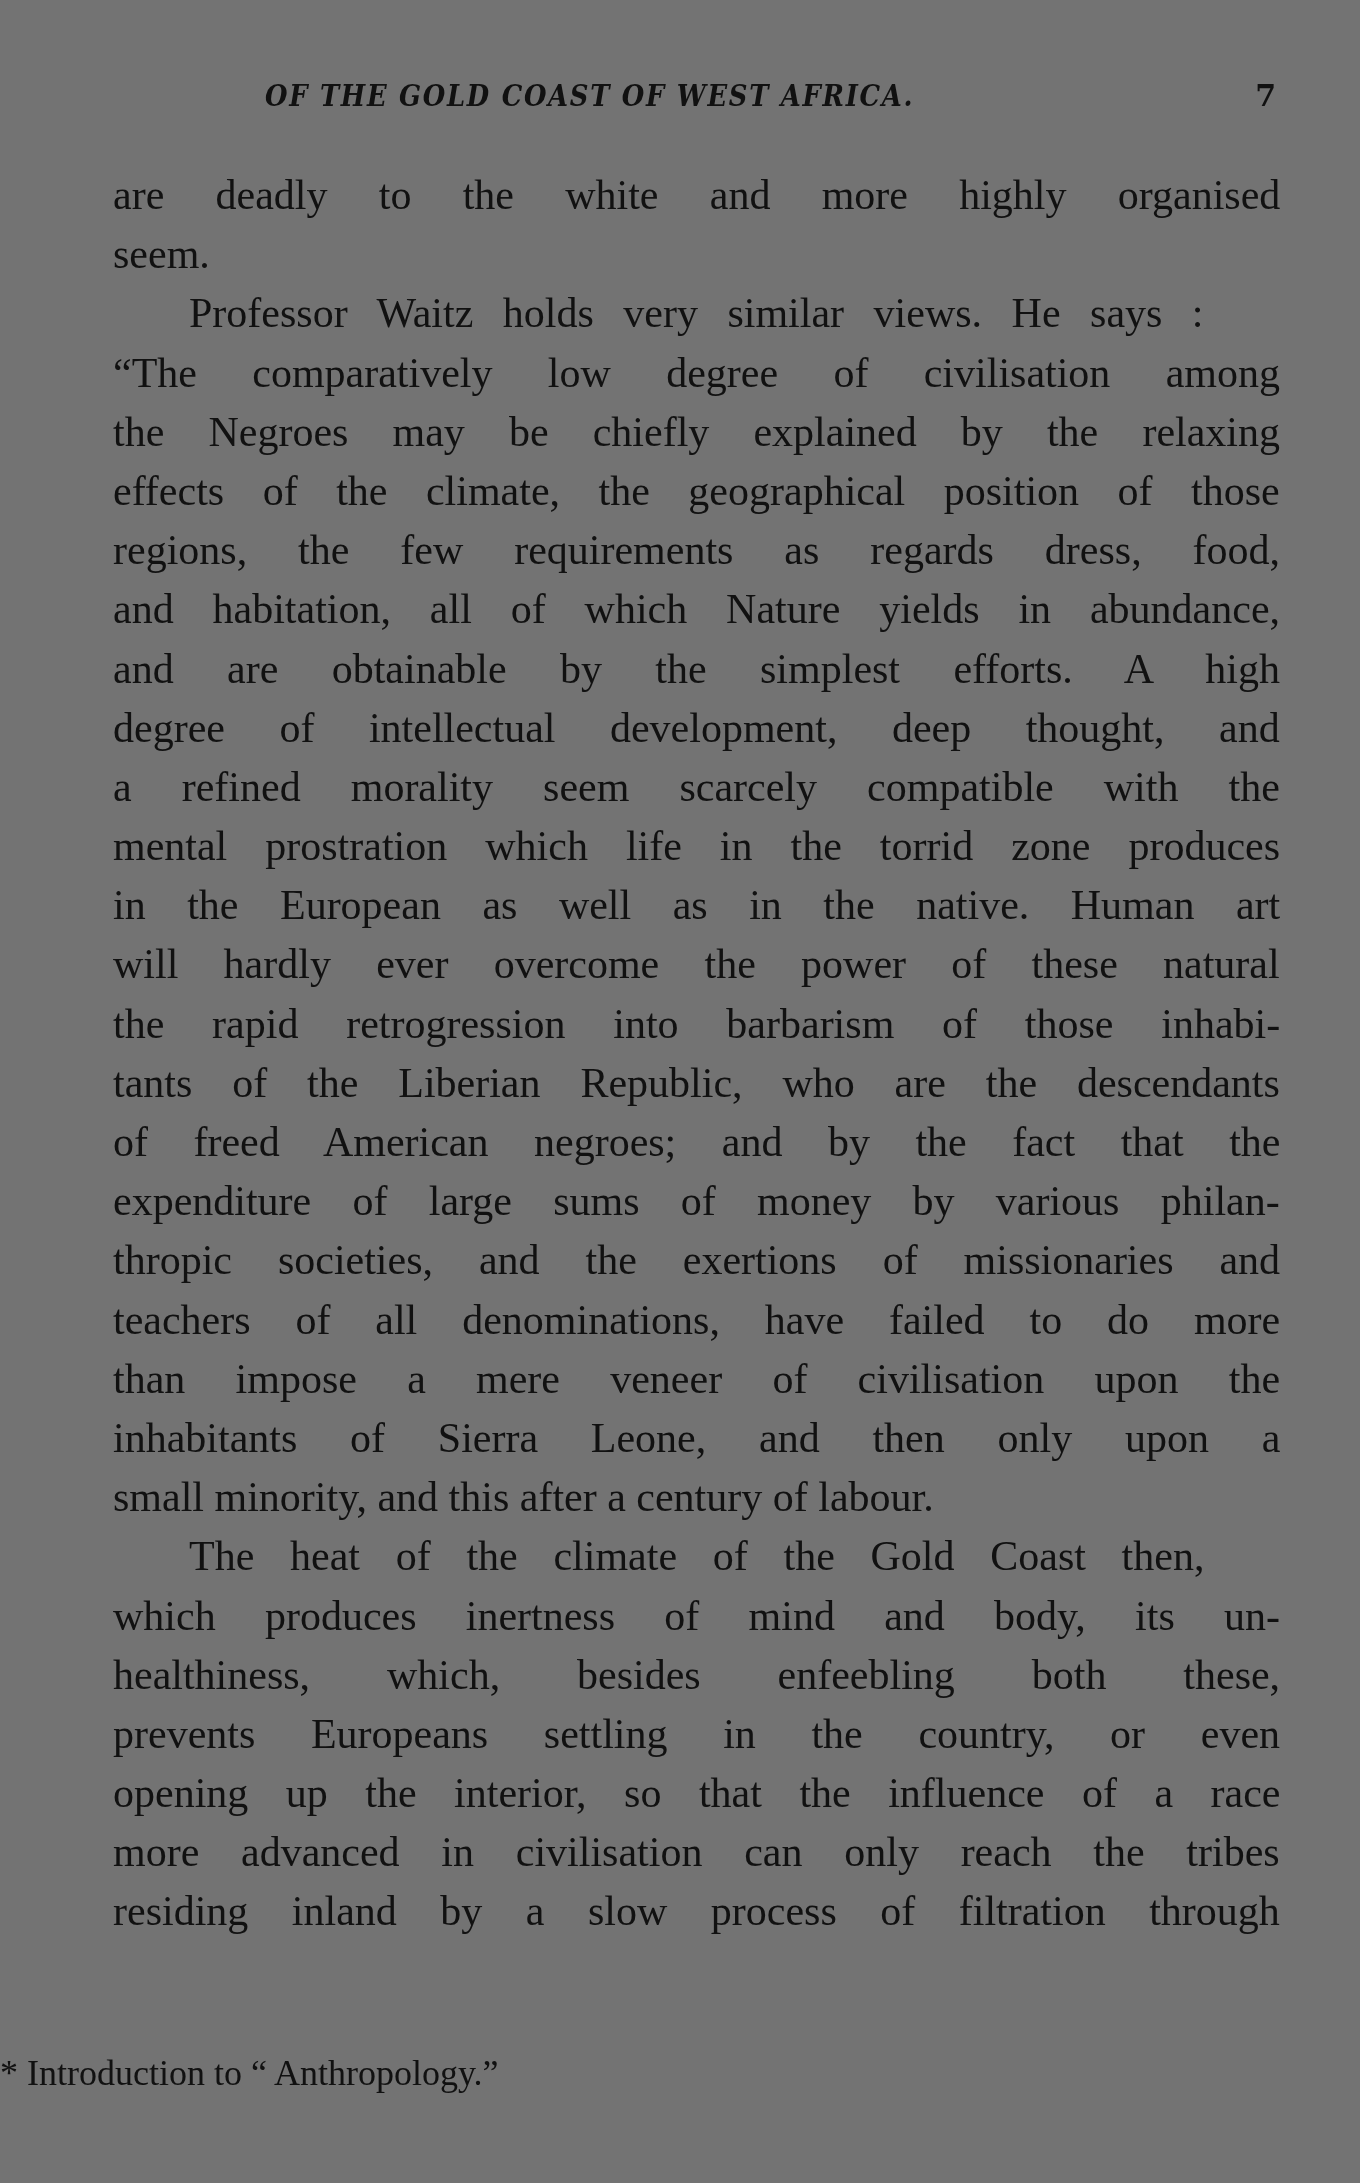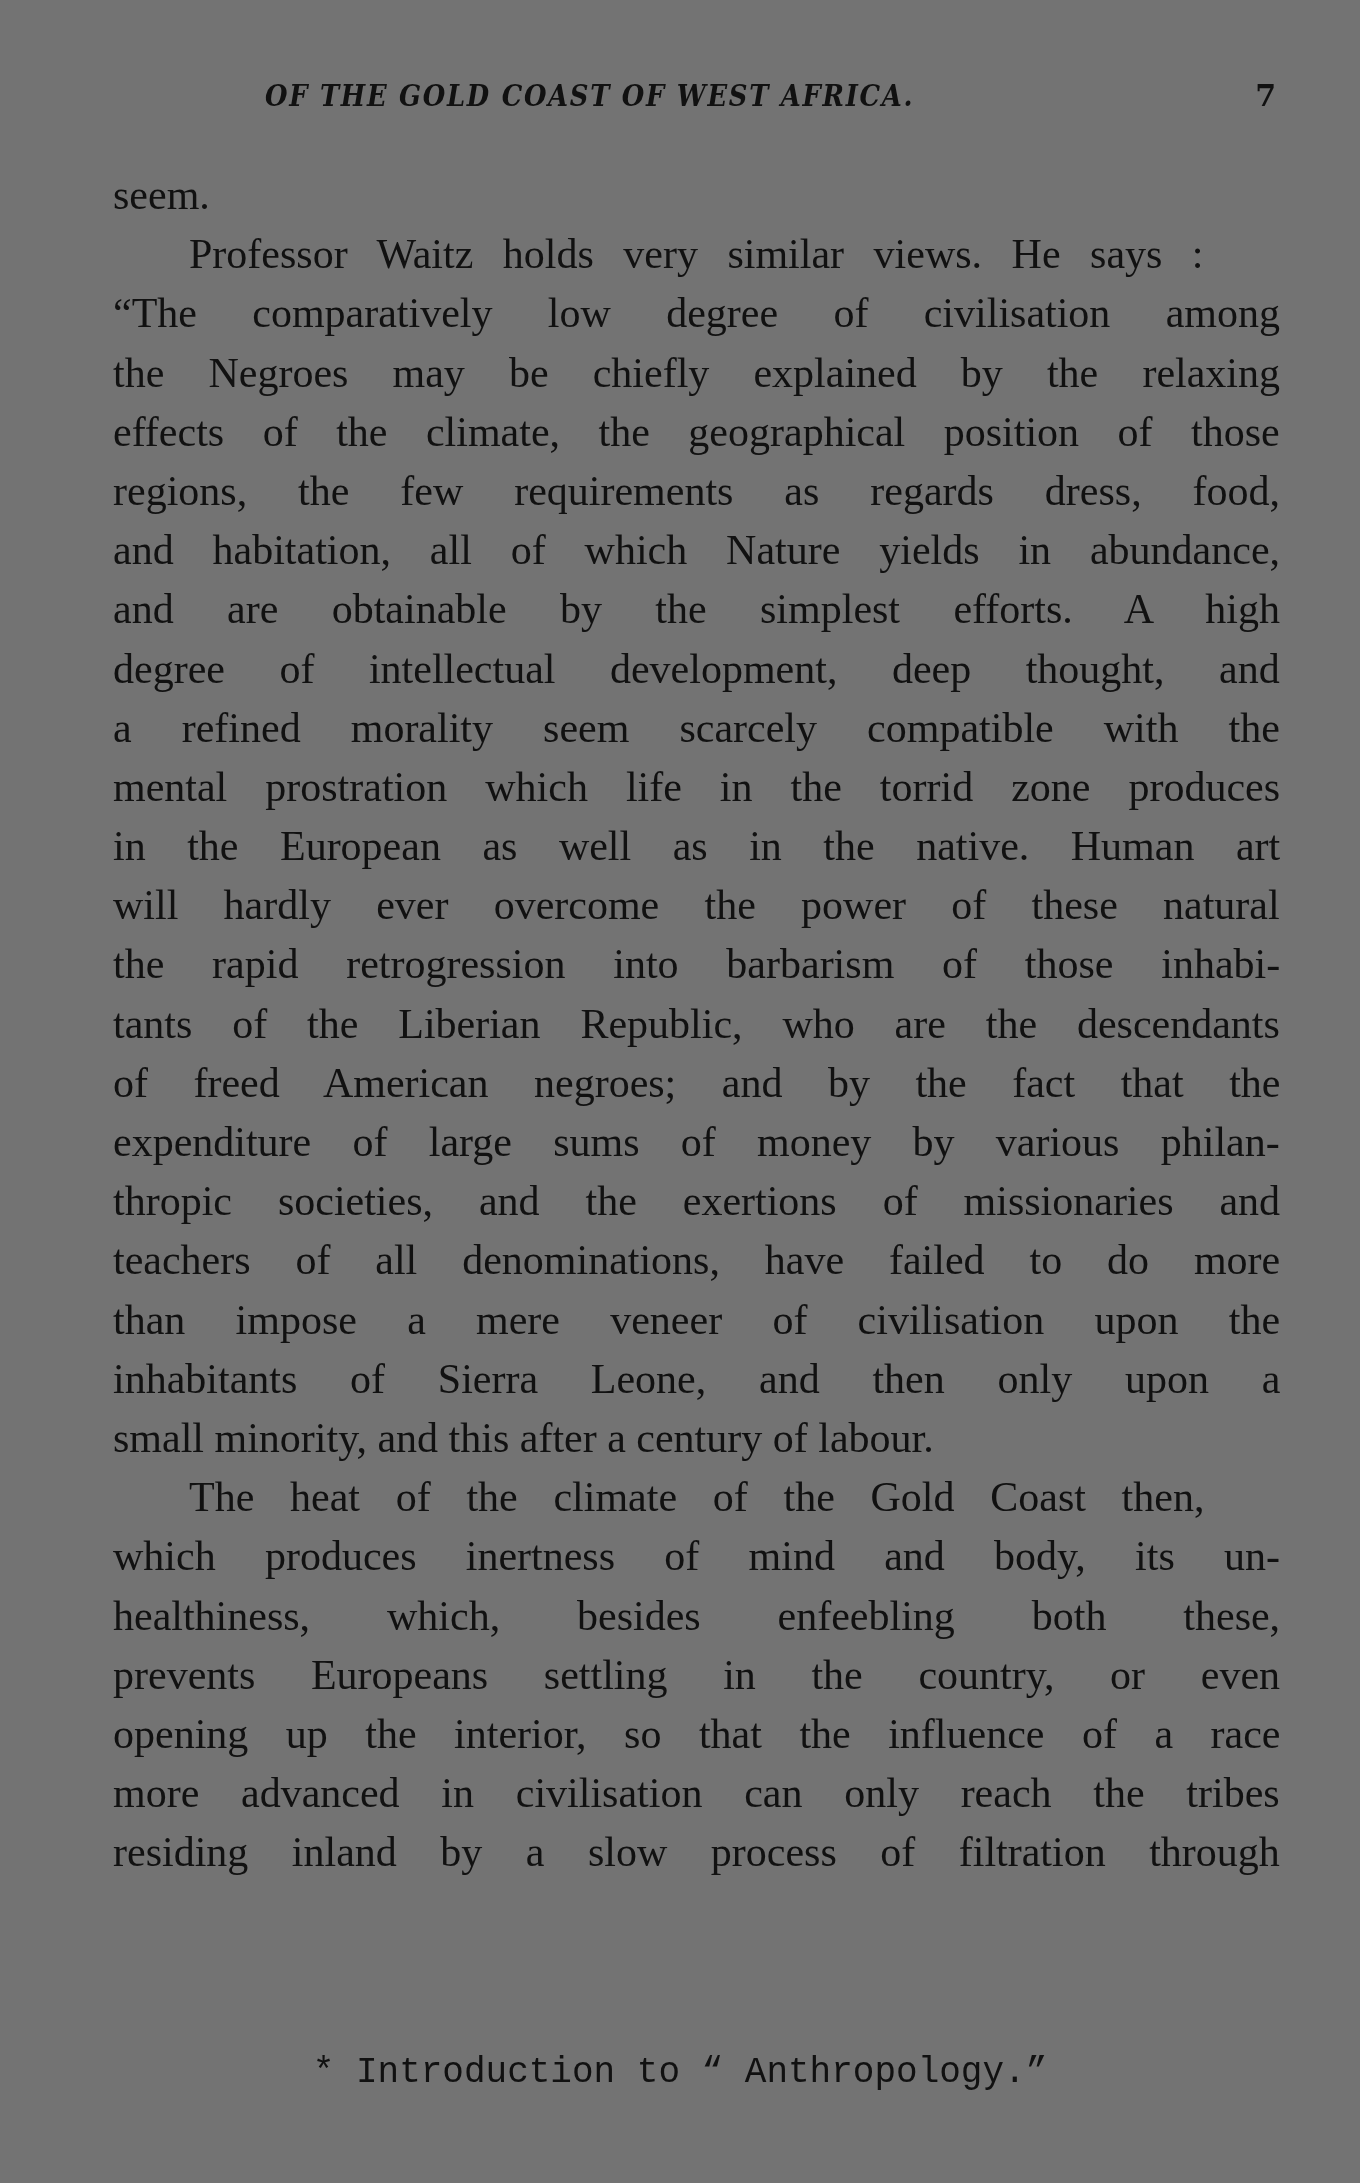--- a/index.html
+++ b/index.html
@@ -13,34 +13,35 @@
   .running-head .title { position: absolute; left: 152px; top: 0; white-space: nowrap; transform: scaleX(0.86); transform-origin: left; }
   .running-head .num { position: absolute; right: 2px; top: 0; font-style: normal; }
   .body-text {
     position: absolute; top: 166px; left: 113px; width: 1167px;
     font-family: "Liberation Serif", serif; font-size: 42px; line-height: 59.2px;
   }
   .line { display: block; height: 59.2px; white-space: nowrap; text-align: justify; text-align-last: justify; }
   .line.last { text-align-last: left; }
   .line.indent { padding-left: 76px; }
   .footnote {
-    position: absolute; top: 2052px; left: 0; width: 1360px; text-align: center;
-    font-family: Liberation Mono, monospace; font-size: 36px;
+    position: absolute; top: 2052px; left: 0; width: 1360px; 
+    font-family: Liberation Serif, serif; font-size: 36px;
   }
 </style>
 </head>
 <body>
 
 <div class="page">
   <div class="running-head">
     <span class="title">OF THE GOLD COAST OF WEST AFRICA.</span>
     <span class="num">7</span>
   </div>
 
   <div class="body-text" id="body-text">
+      <span class="line" style="display: block; width: auto; text-align-last: left; word-spacing: 40.75px;">are deadly to the white and more highly organised</span>
       <span class="line last" style="display: block; width: auto;">seem.</span>
       <span class="line indent" style="display: block; width: auto; text-align-last: left; word-spacing: 19px;">Professor Waitz holds very similar views. He says :</span>
       <span class="line" style="display: block; width: auto; text-align-last: left; word-spacing: 44.8333px;">“The comparatively low degree of civilisation among</span>
       <span class="line" style="display: block; width: auto; text-align-last: left; word-spacing: 33.625px;">the Negroes may be chiefly explained by the relaxing</span>
       <span class="line" style="display: block; width: auto; text-align-last: left; word-spacing: 28px;">effects of the climate, the geographical position of those</span>
       <span class="line" style="display: block; width: auto; text-align-last: left; word-spacing: 40.4286px;">regions, the few requirements as regards dress, food,</span>
       <span class="line" style="display: block; width: auto; text-align-last: left; word-spacing: 28.375px;">and habitation, all of which Nature yields in abundance,</span>
       <span class="line" style="display: block; width: auto; text-align-last: left; word-spacing: 42.875px;">and are obtainable by the simplest efforts. A high</span>
       <span class="line" style="display: block; width: auto; text-align-last: left; word-spacing: 44px;">degree of intellectual development, deep thought, and</span>
       <span class="line" style="display: block; width: auto; text-align-last: left; word-spacing: 39.5714px;">a refined morality seem scarcely compatible with the</span>

